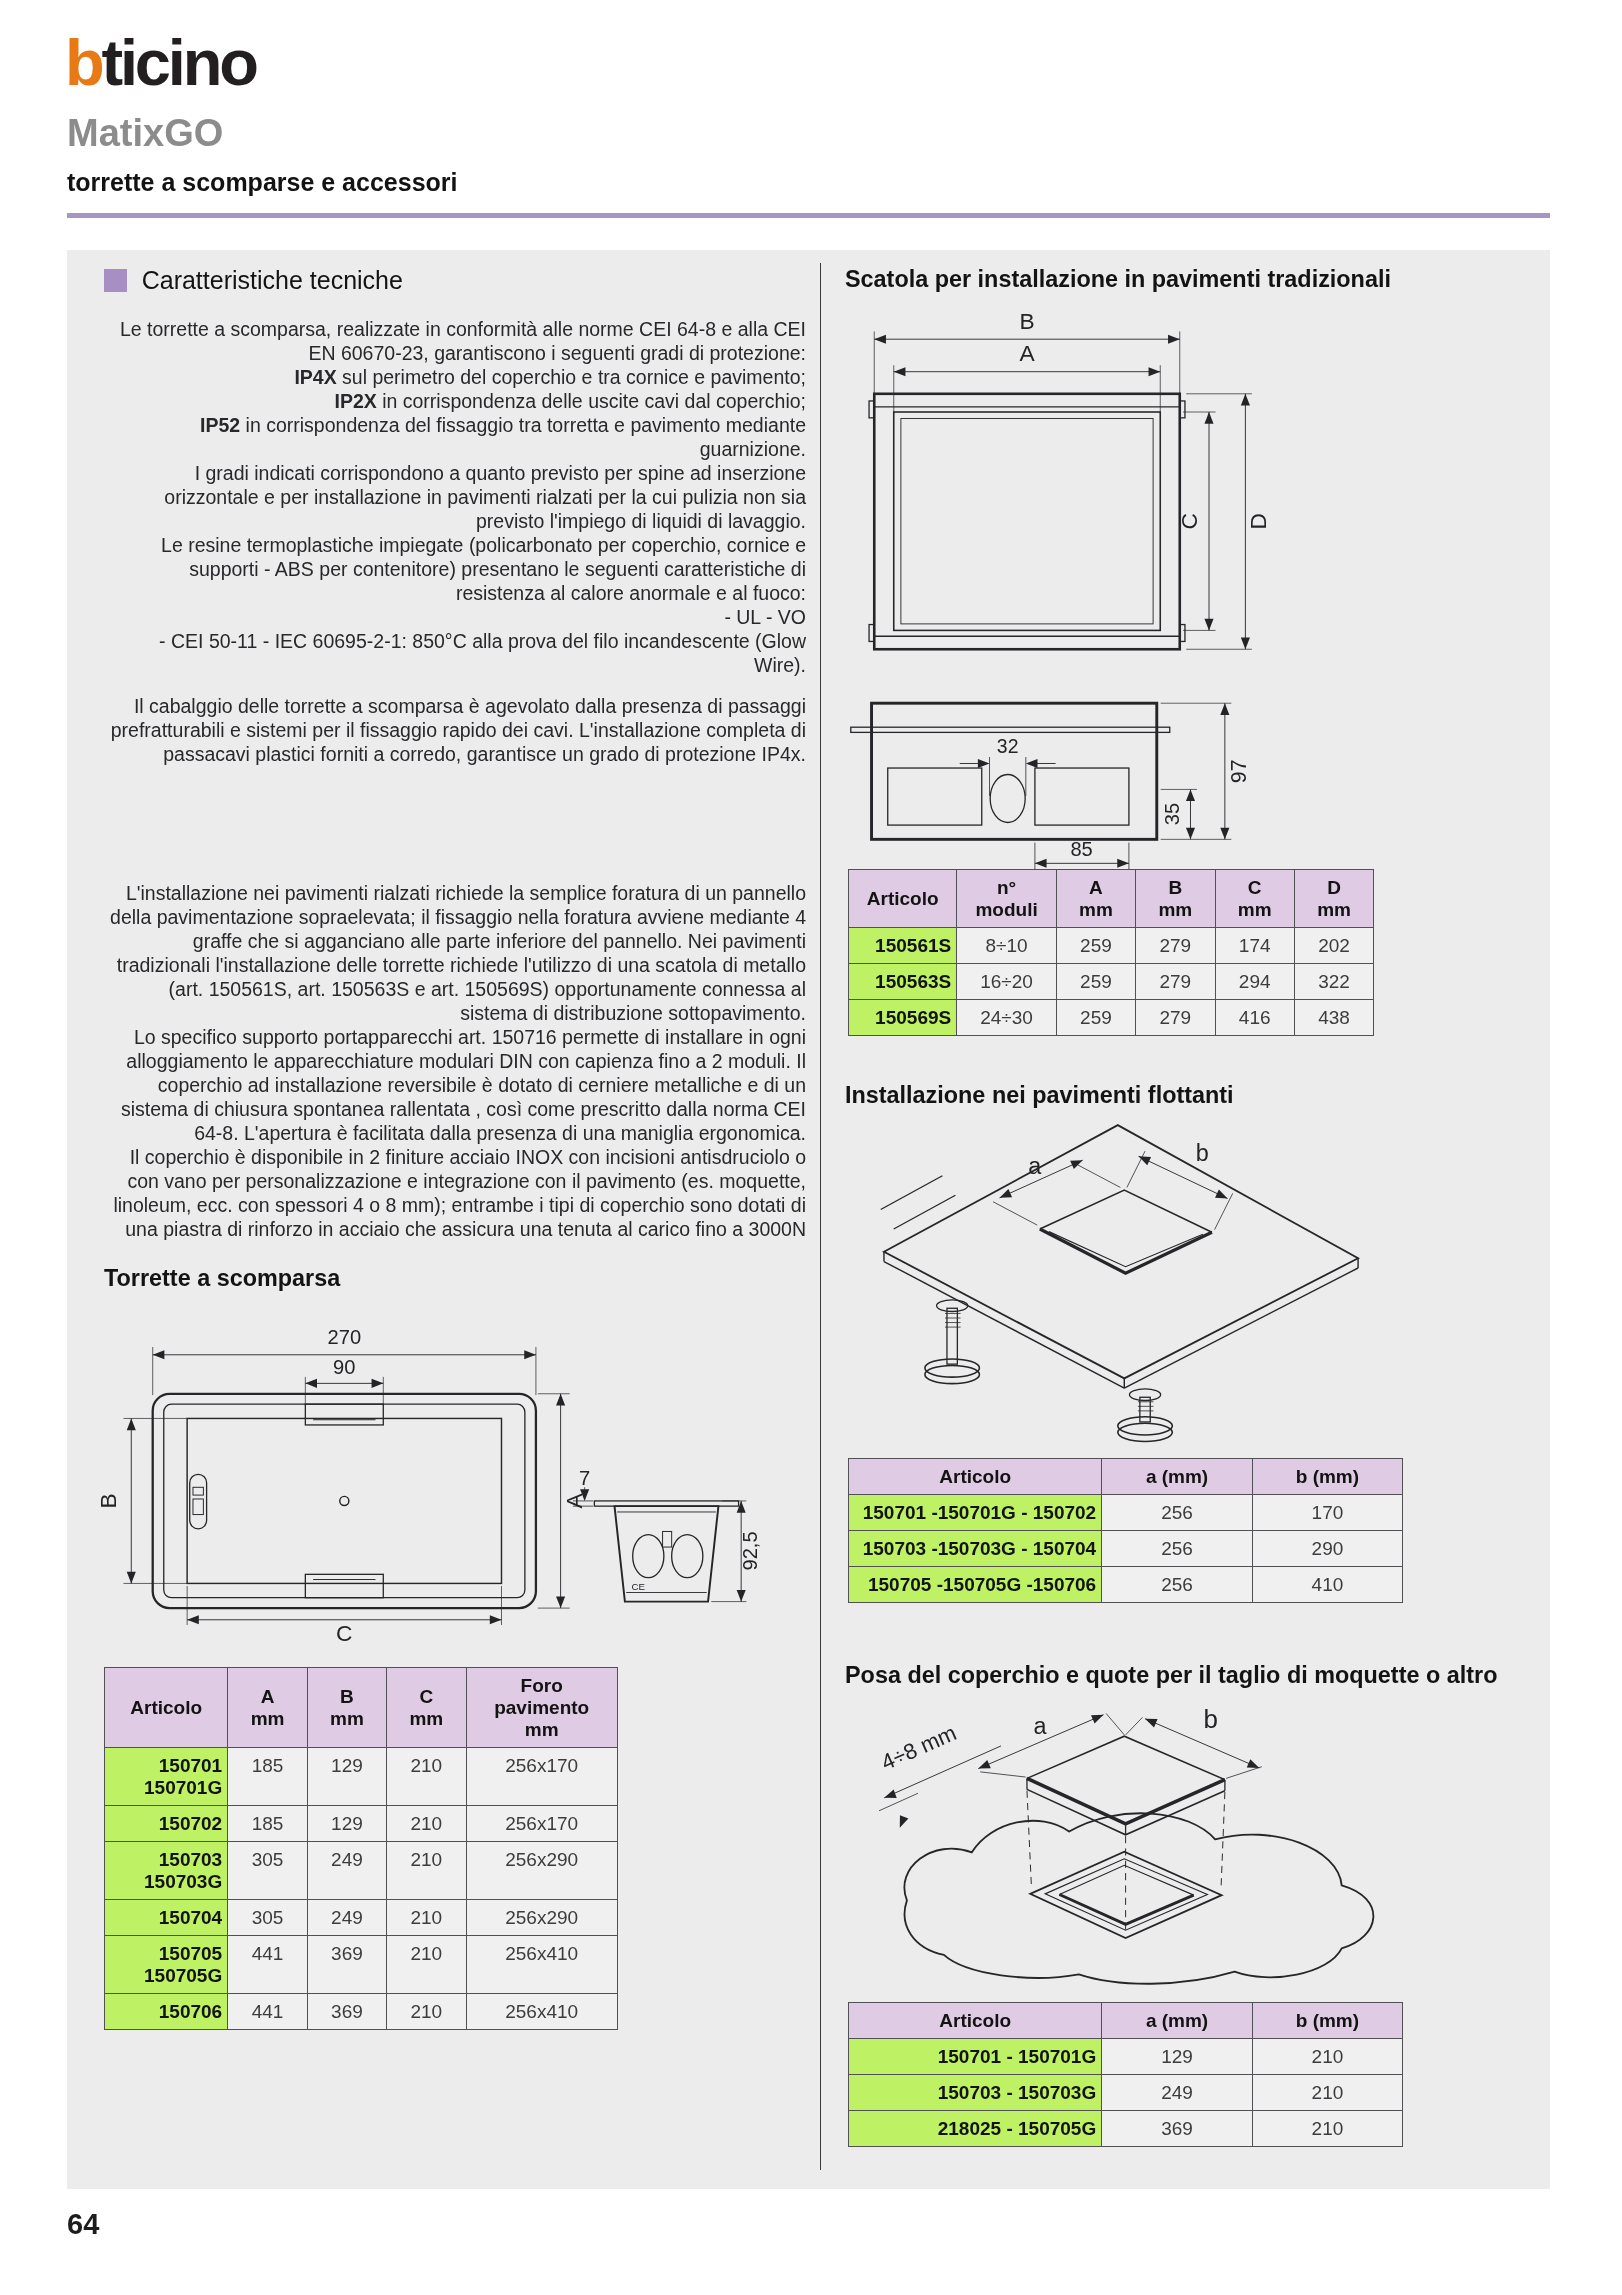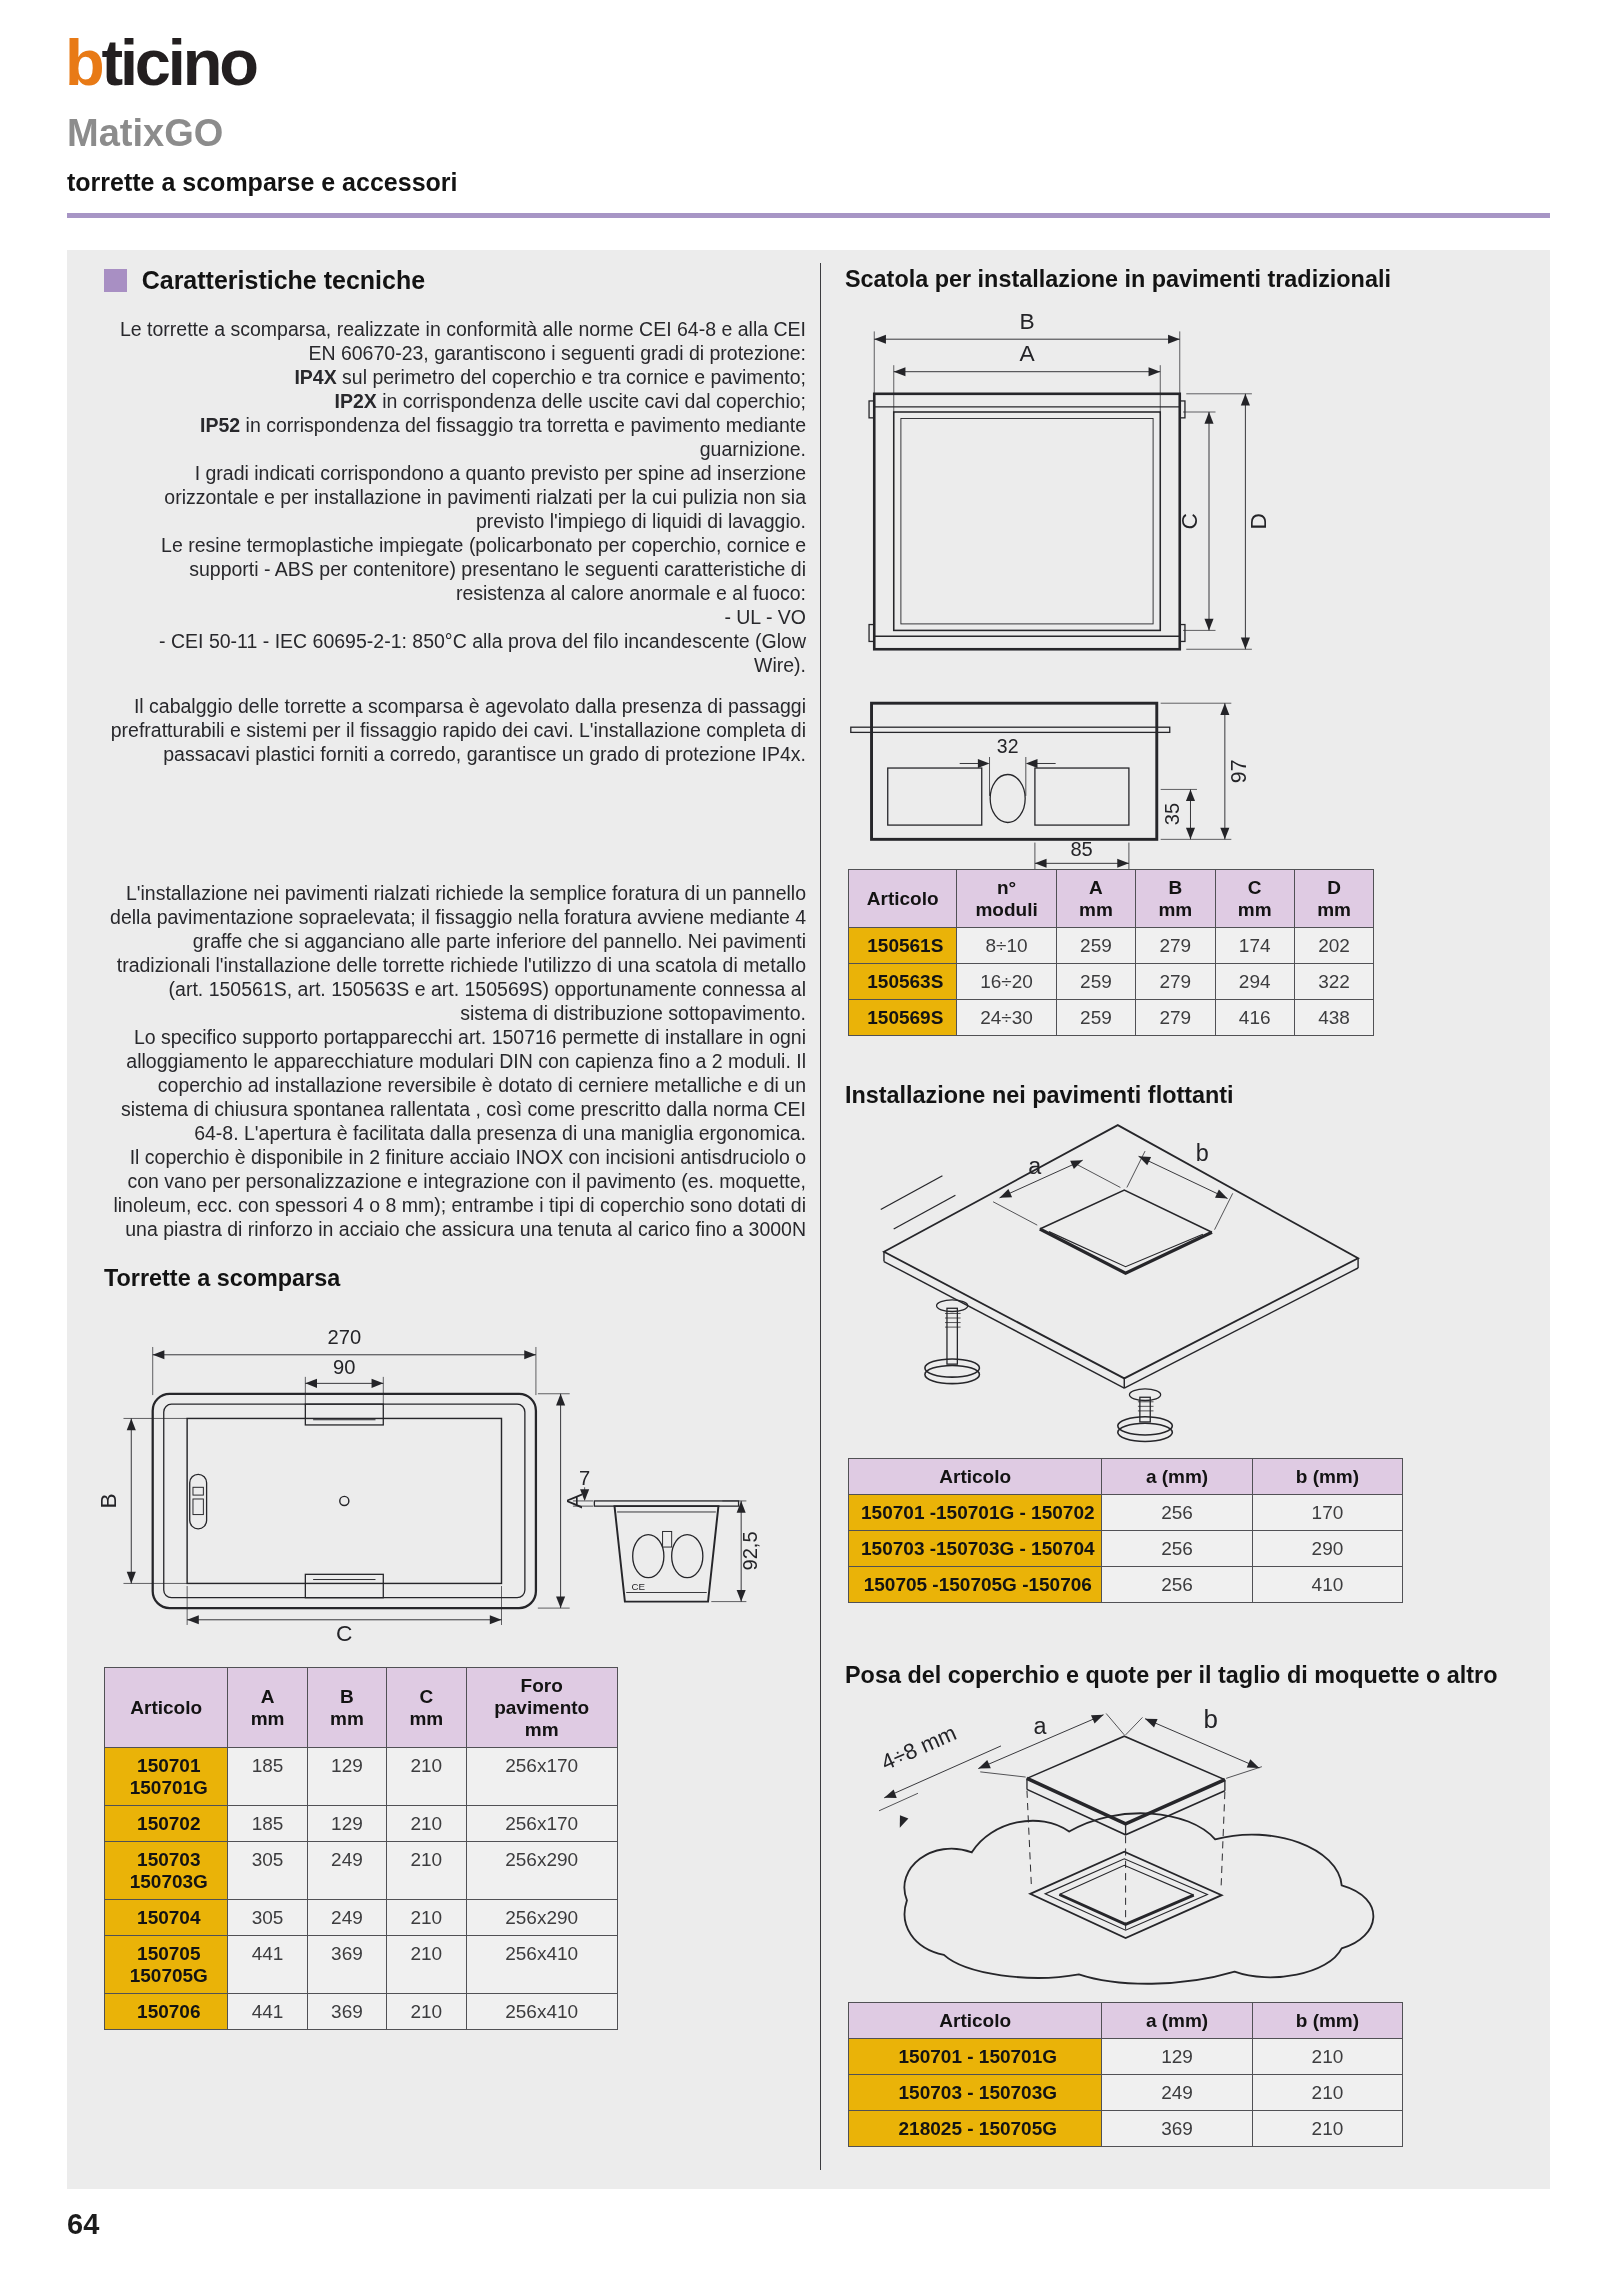--- a/index.html
+++ b/index.html
@@ -12,21 +12,21 @@
   .doc-subtitle {position:absolute; left:67px; top:168px; font-size:25px; font-weight:bold; color:#131313;}
   .rule {position:absolute; left:67px; top:213px; width:1483px; height:4.5px; background:#a795c5;}
 
   
   .panel {position:absolute; left:67px; top:250px; width:1483px; height:1939px; background:#ececec;}
   .divider {position:absolute; left:753px; top:13px; width:1.3px; height:1907px; background:#3c3c40;}
   .panel > * {position:absolute;}
 
   .sec-head {left:37px; top:16.2px; display:flex; align-items:center; gap:14.3px;}
   .sec-head .sq {width:23.4px; height:23.4px; background:#a88fc3; flex:0 0 auto;}
-  .sec-head .t {font-size:25px; font-weight:bold; color:#131313;}
+  .sec-head .t {font-size:25px; font-weight:normal; color:#131313;}
 
   .body-text {width:702px; font-size:19.5px; line-height:24px; color:#28282c;text-align:right;}
   .pre {white-space:pre-line;}
   #p1 {left:37px; top:67px;}
   #p2 {left:37px; top:444px;}
   #p3 {left:37px; top:599px;margin-top:32px;}
 
   .sub-head {font-size:23.4px; font-weight:bold; color:#131313;}
   #torrette-title {left:37px; top:1015px;}
   #h1r {left:778px; top:16.2px; width:702px;}
@@ -40,21 +40,21 @@
   #svg-posa {left:778px; top:1444px;}
 
   #table1 {left:37px; top:1417px;}
   #table2 {left:781px; top:619px;}
   #table3 {left:781px; top:1208px;}
   #table4 {left:781px; top:1752px;}
 
   table {border-collapse:collapse; table-layout:fixed; font-size:19px; line-height:22px;}
   th, td {border:1.3px solid #515155; padding:6.5px 5.2px;}
   thead th {background:#dfcbe3; font-weight:bold; text-align:center; vertical-align:middle; white-space:pre-line; color:#131313;}
-  tbody th {background:#eab308; font-weight:bold; text-align:center; vertical-align:top; padding-left:10.4px; white-space:pre-line; color:#131313;}
+  tbody th {background:#bef264; font-weight:bold; text-align:right; vertical-align:top; padding-left:10.4px; white-space:pre-line; color:#131313;}
   tbody td {background:#f0f0f0; text-align:center; vertical-align:top; color:#3c3c3e; font-weight:normal;}
 
   #table1 {width:455px} #table1 .c0{width:112px}#table1 .c1{width:68px}#table1 .c2{width:68px}#table1 .c3{width:68px}#table1 .c4{width:140px}
   #table2 {width:458px} #table2 .c0{width:97px}#table2 .c1{width:88px}#table2 .c2{width:68px}#table2 .c3{width:68px}#table2 .c4{width:68px}#table2 .c5{width:68px}
   #table3 {width:520px} #table3 .c0{width:242px}#table3 .c1{width:139px}#table3 .c2{width:139px}
   #table4 {width:520px} #table4 .c0{width:242px}#table4 .c1{width:139px}#table4 .c2{width:139px}
 
   .page-number {position:absolute; left:67px; top:2208px; font-size:29px; font-weight:bold; color:#1c1c1c;}
 
   svg {display:block;}

